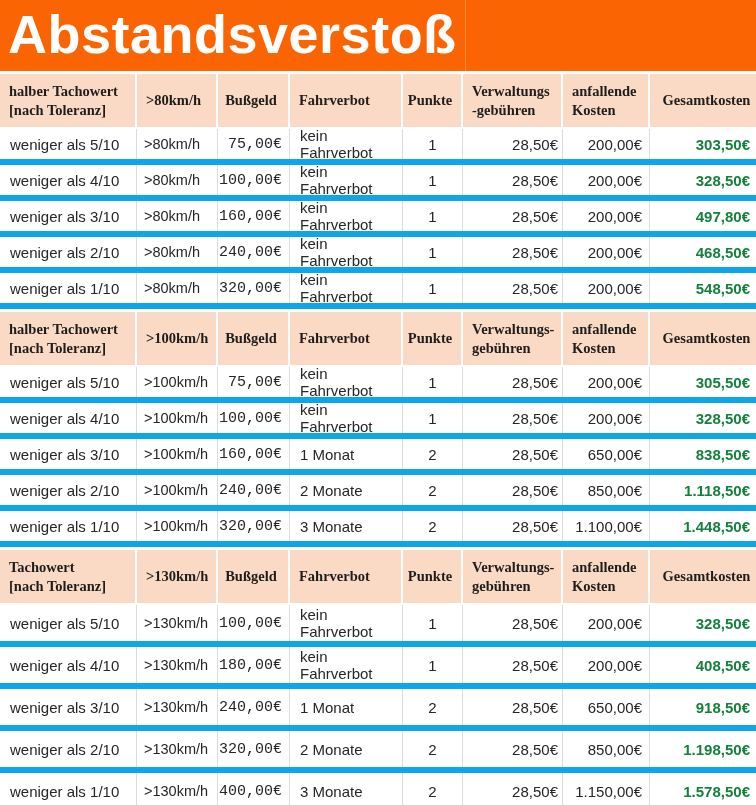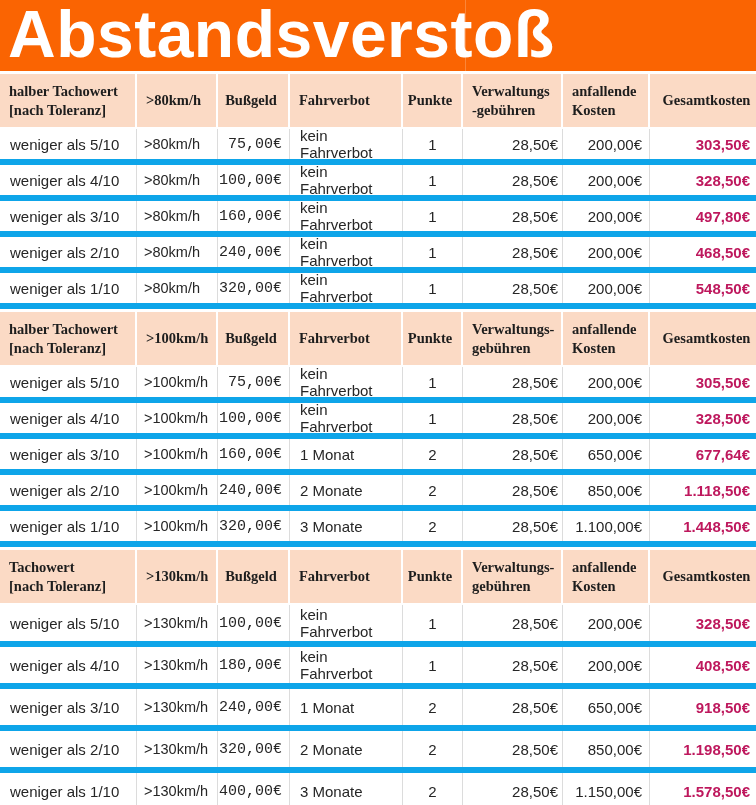--- a/index.html
+++ b/index.html
@@ -21,21 +21,21 @@
   }
   .banner::after {
     content: "";
     position: absolute;
     left: 465px; top: 0; bottom: 0;
     width: 1px;
     background: rgba(255,255,255,0.22);
   }
   .banner h1 {
     color: #ffffff;
-    font-size: 66px;
+    font-size: 54px;
     font-weight: 800;
     letter-spacing: 0.5px;
     padding-left: 8px;
     line-height: 1;
     margin-top: -4px;
   }
   .grid-row {
     display: grid;
     grid-template-columns: 137px 81px 72px 113px 60px 100px 87px 106px;
   }
@@ -75,21 +75,21 @@
   }
   .row > span:last-child { border-right: none; }
   
   .row > span:nth-child(1) { justify-content: flex-start; }
   .row > span:nth-child(2) { justify-content: flex-start; padding-left: 7px; font-size: 14.5px; }
   .row > span:nth-child(3) { justify-content: flex-end; padding-right: 7px; font-family: Liberation Mono, monospace; }
   .row > span:nth-child(4) { justify-content: flex-start; }
   .row > span:nth-child(5) { justify-content: center; padding: 0 2px; }
   .row > span:nth-child(6) { justify-content: flex-end; padding-right: 4px; }
   .row > span:nth-child(7) { justify-content: flex-end; padding-right: 7px; }
-  .row > span:nth-child(8) { justify-content: flex-end; padding-right: 6px; font-weight: 700; color: #be185d; }
+  .row > span:nth-child(8) { justify-content: flex-end; padding-right: 6px; font-weight: 700; color: #15803d; }
 </style>
 </head>
 <body>
 
 <div class="page">
 
   <header class="banner">
     <h1>Abstandsverstoß</h1>
   </header>
 
@@ -203,21 +203,21 @@
   </div>
 
   <div class="grid-row row">
     <span>weniger als 3/10</span>
     <span>&gt;100km/h</span>
     <span>160,00€</span>
     <span>1 Monat</span>
     <span>2</span>
     <span>28,50€</span>
     <span>650,00€</span>
-    <span>677,64€</span>
+    <span>838,50€</span>
   </div>
 
   <div class="grid-row row">
     <span>weniger als 2/10</span>
     <span>&gt;100km/h</span>
     <span>240,00€</span>
     <span>2 Monate</span>
     <span>2</span>
     <span>28,50€</span>
     <span>850,00€</span>

